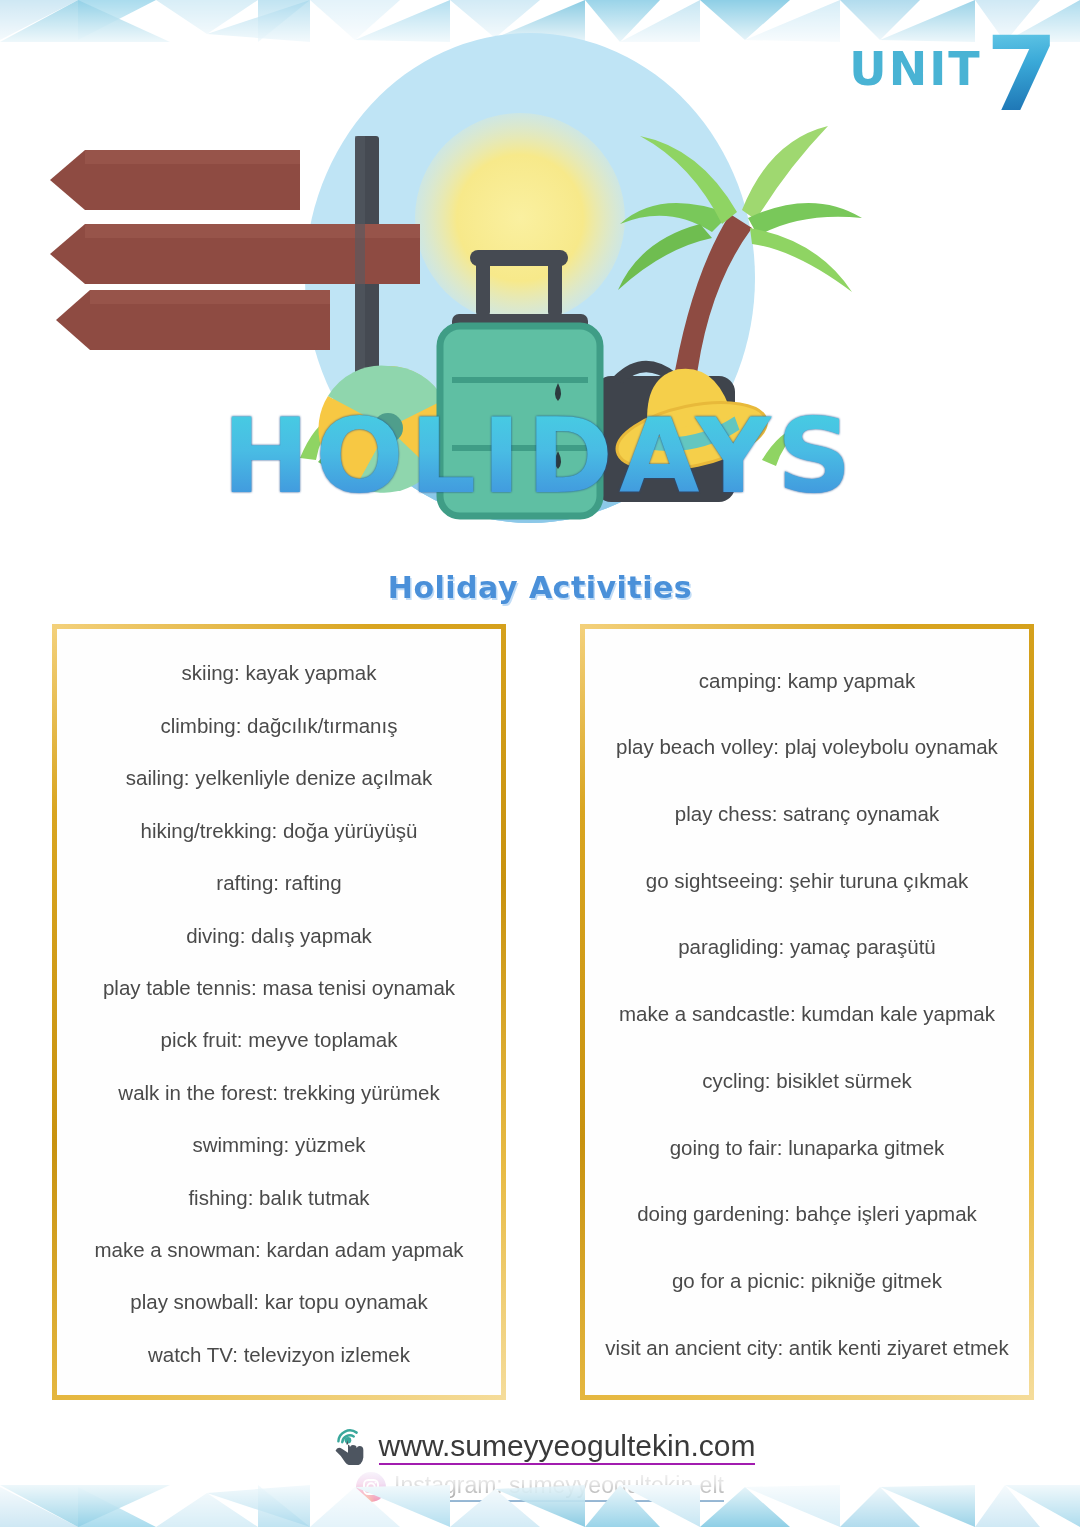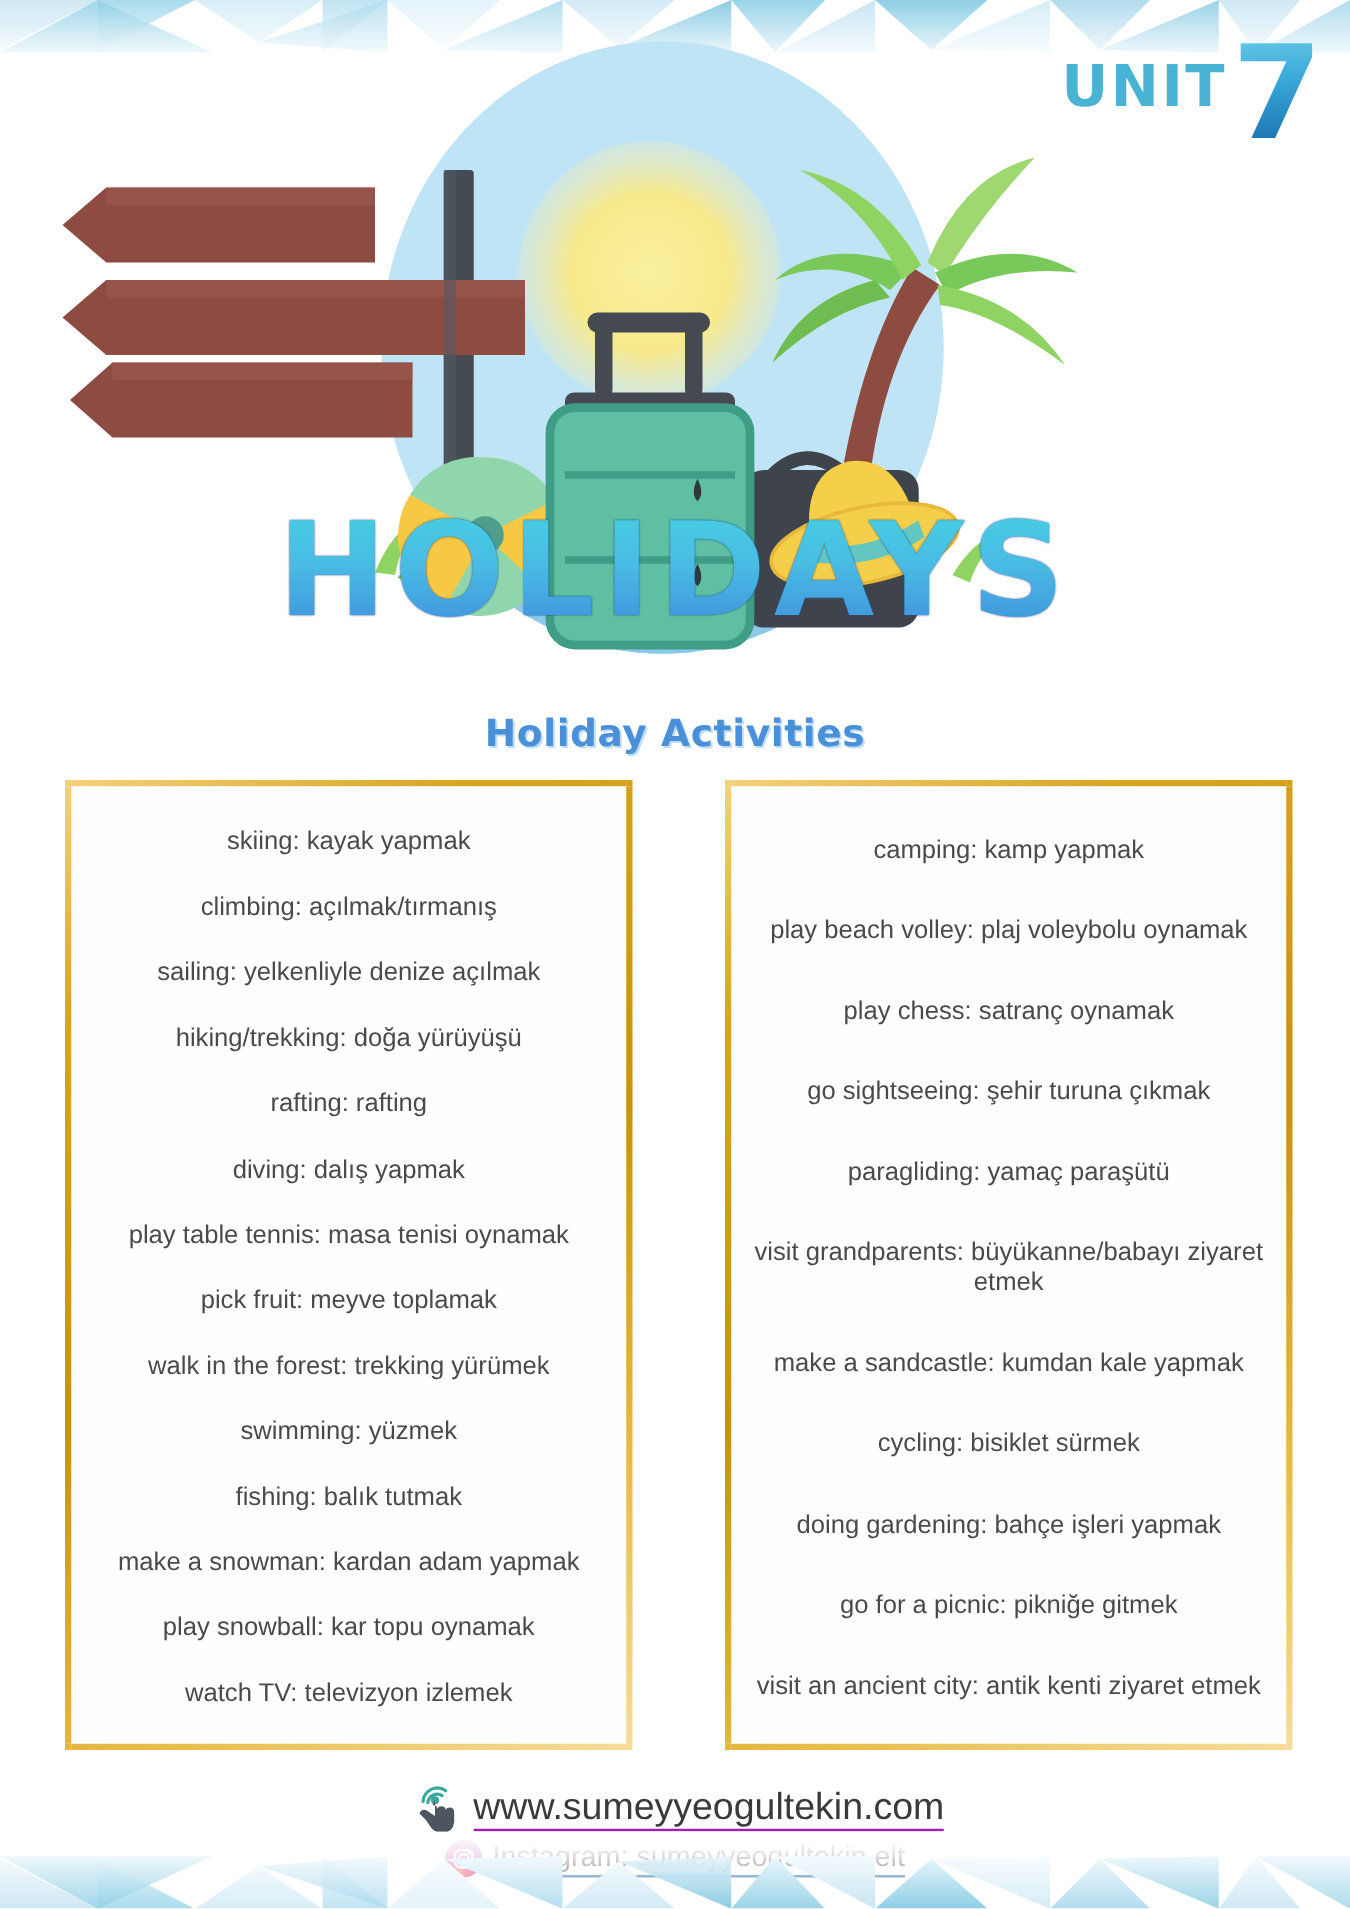--- a/index.html
+++ b/index.html
@@ -293,43 +293,43 @@
     <span class="unit-number">7</span>
   </div>
 
   <div class="holidays-title">HOLIDAYS</div>
 
   <div class="subtitle">Holiday Activities</div>
 
   <div class="columns">
     <div class="word-box" id="left-box">
         <div class="word-item">skiing: kayak yapmak</div>
-        <div class="word-item">climbing: açılmak/tırmanış</div>
+        <div class="word-item">climbing: dağcılık/tırmanış</div>
         <div class="word-item">sailing: yelkenliyle denize açılmak</div>
         <div class="word-item">hiking/trekking: doğa yürüyüşü</div>
         <div class="word-item">rafting: rafting</div>
         <div class="word-item">diving: dalış yapmak</div>
         <div class="word-item">play table tennis: masa tenisi oynamak</div>
         <div class="word-item">pick fruit: meyve toplamak</div>
         <div class="word-item">walk in the forest: trekking yürümek</div>
         <div class="word-item">swimming: yüzmek</div>
         <div class="word-item">fishing: balık tutmak</div>
         <div class="word-item">make a snowman: kardan adam yapmak</div>
         <div class="word-item">play snowball: kar topu oynamak</div>
         <div class="word-item">watch TV: televizyon izlemek</div>
       </div>
     <div class="word-box" id="right-box">
         <div class="word-item">camping: kamp yapmak</div>
         <div class="word-item">play beach volley: plaj voleybolu oynamak</div>
         <div class="word-item">play chess: satranç oynamak</div>
         <div class="word-item">go sightseeing: şehir turuna çıkmak</div>
         <div class="word-item">paragliding: yamaç paraşütü</div>
-        <div class="word-item">visit grandparents: büyükanne/babayı ziyaret etmek</div>
         <div class="word-item">make a sandcastle: kumdan kale yapmak</div>
         <div class="word-item">cycling: bisiklet sürmek</div>
+        <div class="word-item">going to fair: lunaparka gitmek</div>
         <div class="word-item">doing gardening: bahçe işleri yapmak</div>
         <div class="word-item">go for a picnic: pikniğe gitmek</div>
         <div class="word-item">visit an ancient city: antik kenti ziyaret etmek</div>
       </div>
   </div>
 
   <div class="footer">
     <div class="footer-line">
       <span>
         <svg class="icon-tap" viewBox="0 0 48 48">

